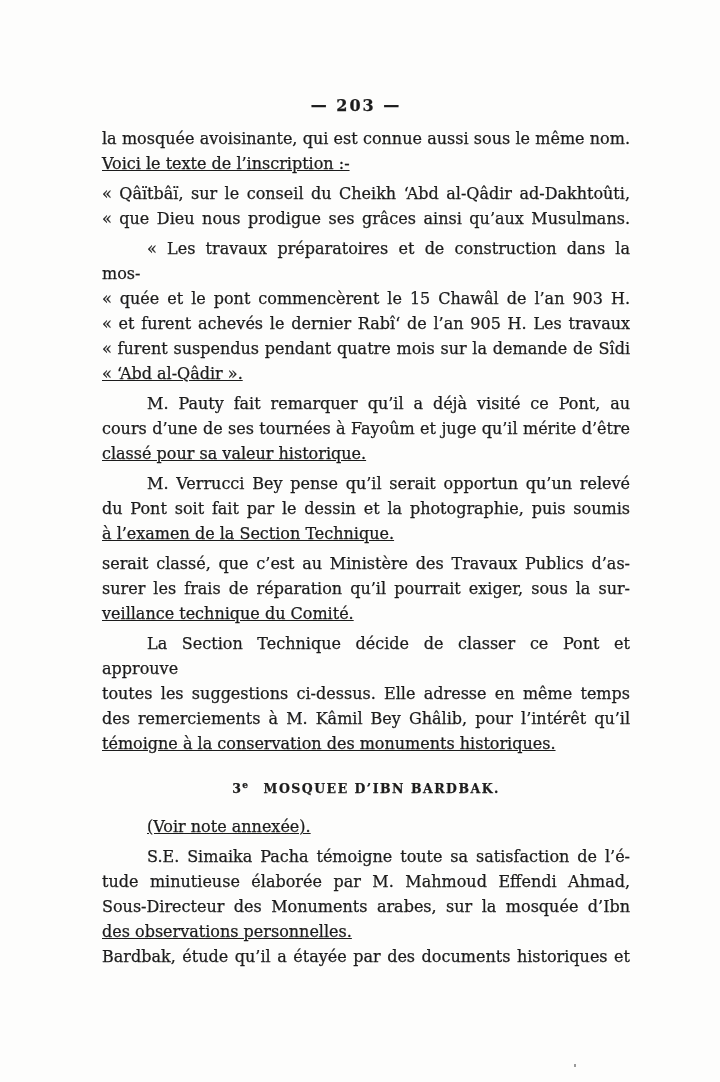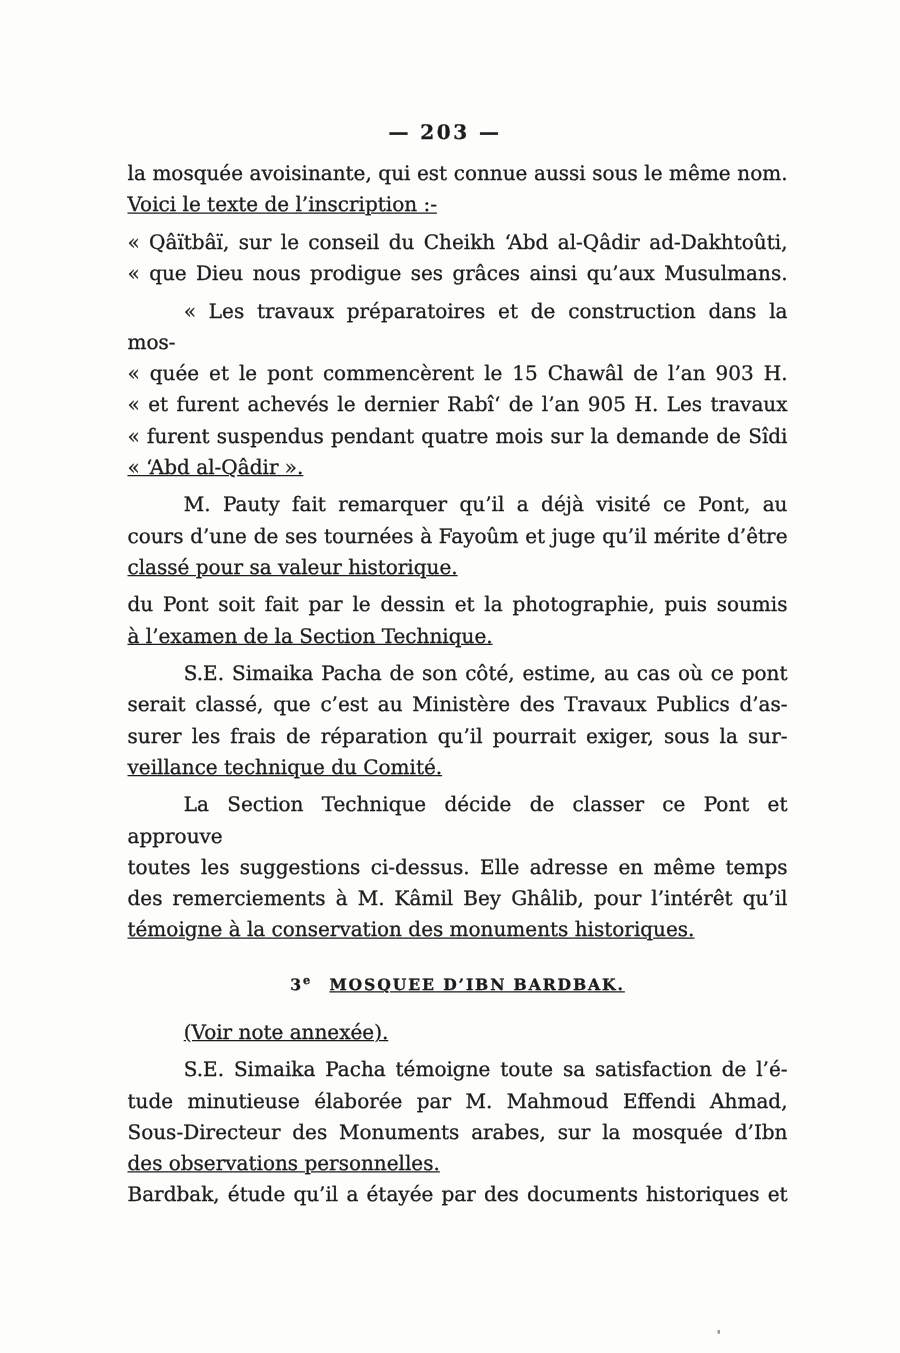--- a/index.html
+++ b/index.html
@@ -39,21 +39,21 @@
   .line.first.indented { text-indent: 45px; }
   .heading {
     margin: 19px 0 15px 0;
     text-align: center;
     font-size: 12.5px;
     line-height: 20px;
     font-weight: bold;
     letter-spacing: 1.5px;
   }
   .heading sup { font-size: 9px; }
-  .heading .heading-title { margin-left: 14px; text-decoration: underline; }
+  .heading .heading-title { margin-left: 14px; }
   .speck {
     position: absolute;
     left: 574px; top: 1064px;
     width: 2px; height: 3px;
     background: #9a9a9a;
     -webkit-text-stroke: 0;
   }
 </style>
 </head>
 <body>
@@ -76,25 +76,25 @@
         <div class="line">« et furent achevés le dernier Rabî‘ de l’an 905 H. Les travaux</div>
         <div class="line">« furent suspendus pendant quatre mois sur la demande de Sîdi</div>
         <div class="line no-stretch">« ‘Abd al-Qâdir ».</div>
       </div>
       <div class="para">
         <div class="line first indented">M. Pauty fait remarquer qu’il a déjà visité  ce Pont,  au</div>
         <div class="line">cours d’une de ses tournées à Fayoûm et juge qu’il mérite d’être</div>
         <div class="line no-stretch">classé pour sa valeur historique.</div>
       </div>
       <div class="para">
+        <div class="line first indented">M. Verrucci Bey pense qu’il serait opportun qu’un relevé</div>
         <div class="line">du Pont soit fait par le dessin et la photographie, puis soumis</div>
         <div class="line no-stretch">à l’examen de la Section Technique.</div>
       </div>
       <div class="para">
-        <div class="line first indented">S.E. Simaika Pacha de son côté, estime, au cas où ce pont</div>
         <div class="line">serait classé, que c’est au Ministère des Travaux Publics d’as-</div>
         <div class="line">surer les frais de réparation qu’il pourrait exiger, sous la sur-</div>
         <div class="line no-stretch">veillance technique du Comité.</div>
       </div>
       <div class="para">
         <div class="line first indented">La Section Technique décide de classer ce Pont et approuve</div>
         <div class="line">toutes les suggestions ci-dessus. Elle adresse en même  temps</div>
         <div class="line">des remerciements à M. Kâmil Bey Ghâlib, pour l’intérêt qu’il</div>
         <div class="line no-stretch">témoigne à la conservation des monuments historiques.</div>
       </div>

